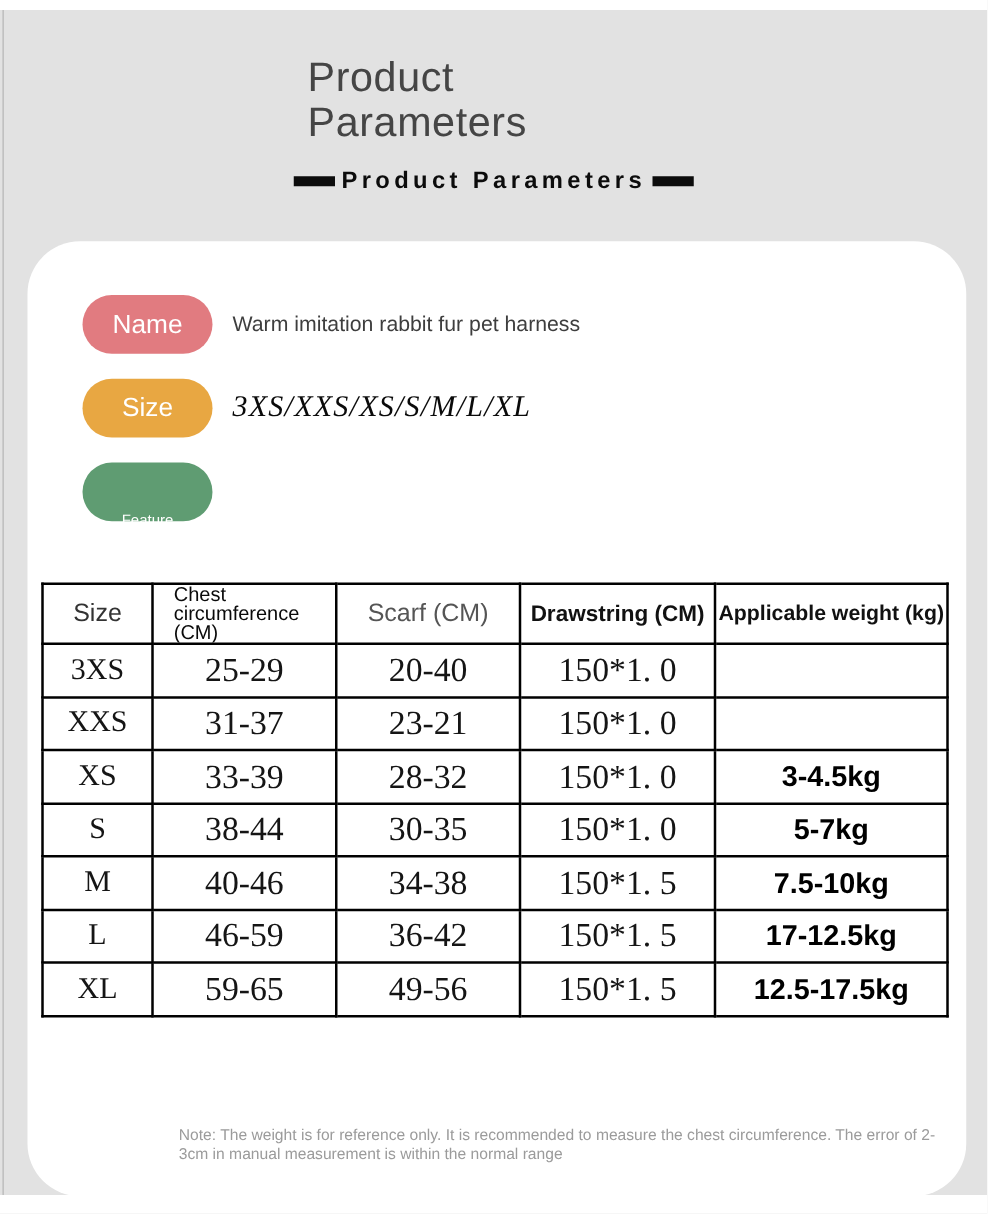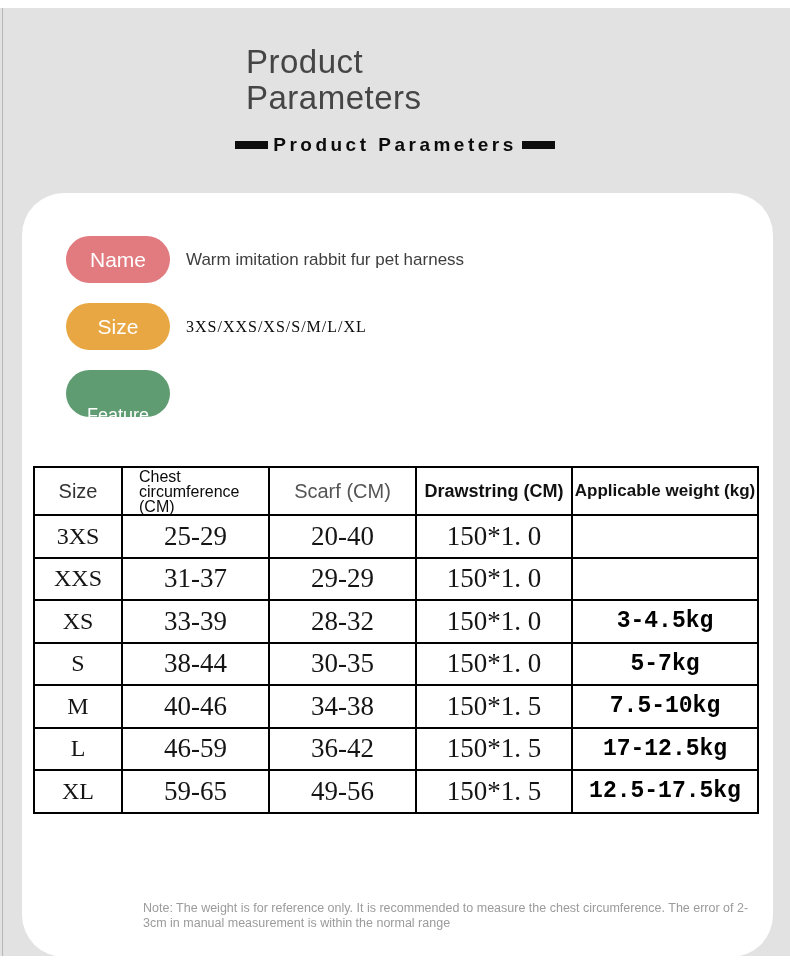--- a/index.html
+++ b/index.html
@@ -49,26 +49,26 @@
   }
   .field .badge {
     width: 104px; height: 47px; border-radius: 24px;
     color: #ffffff; flex: 0 0 auto;
     display: flex; align-items: center; justify-content: center;
   }
   .field .badge-label { font-size: 21px; }
   .field-name    { top: 43px; }
   .field-size    { top: 110px; }
   .field-feature { top: 177px; }
-  .field-feature .badge-label { font-size: 18px; margin-top: 44px; }
+  .field-feature .badge-label { font-size: 12px; margin-top: 44px; }
   .field .value { margin-left: 16px; white-space: nowrap; }
   .field-name .value { font-size: 17px; color: #3e3e3e; }
   .field-size .value {
     font-family: "Liberation Serif", "DejaVu Serif", serif;
-    font-size: 16px; color: #0a0a0a; letter-spacing: 1px;
+    font-size: 24px; color: #0a0a0a; letter-spacing: 1px; font-style: italic;
   }
   .field-feature .value { font-size: 20px; color: #8f8f8f; }
 
   .size-table {
     position: absolute; left: 11px; top: 273px;
     width: 724px;
     border-collapse: collapse; table-layout: fixed;
   }
   .size-table th, .size-table td {
     border: 2px solid #000000;
@@ -85,21 +85,21 @@
   }
   th.c2 { font-size: 20px; font-weight: 400; color: #555555; }
   th.c3 { font-size: 18px; font-weight: bold; color: #111111; white-space: nowrap; }
   th.c4 { font-size: 17px; font-weight: bold; color: #111111; white-space: nowrap; margin-top: 41px; }
   .size-table td {
     font-family: "Liberation Serif", "DejaVu Serif", serif;
     font-size: 27px; color: #151515; white-space: nowrap;
   }
   .size-table td.c0 { font-size: 24px; }
   .size-table td.c4 {
-    font-family: Liberation Mono, monospace;
+    font-family: Liberation Sans, sans-serif;
     font-weight: bold; font-size: 23px; color: #000000;
   }
   .note {
     position: absolute; left: 143px; top: 901px; width: 612px;
     font-size: 12.5px; line-height: 14.5px; color: #9b9b9b;
   }
 </style>
 </head>
 <body>
 
@@ -159,21 +159,21 @@
         <tr>
           <td class="c0">3XS</td>
           <td class="c1">25-29</td>
           <td class="c2">20-40</td>
           <td class="c3">150*1. 0</td>
           <td class="c4"></td>
         </tr>
         <tr>
           <td class="c0">XXS</td>
           <td class="c1">31-37</td>
-          <td class="c2">29-29</td>
+          <td class="c2">23-21</td>
           <td class="c3">150*1. 0</td>
           <td class="c4"></td>
         </tr>
         <tr>
           <td class="c0">XS</td>
           <td class="c1">33-39</td>
           <td class="c2">28-32</td>
           <td class="c3">150*1. 0</td>
           <td class="c4">3-4.5kg</td>
         </tr>

